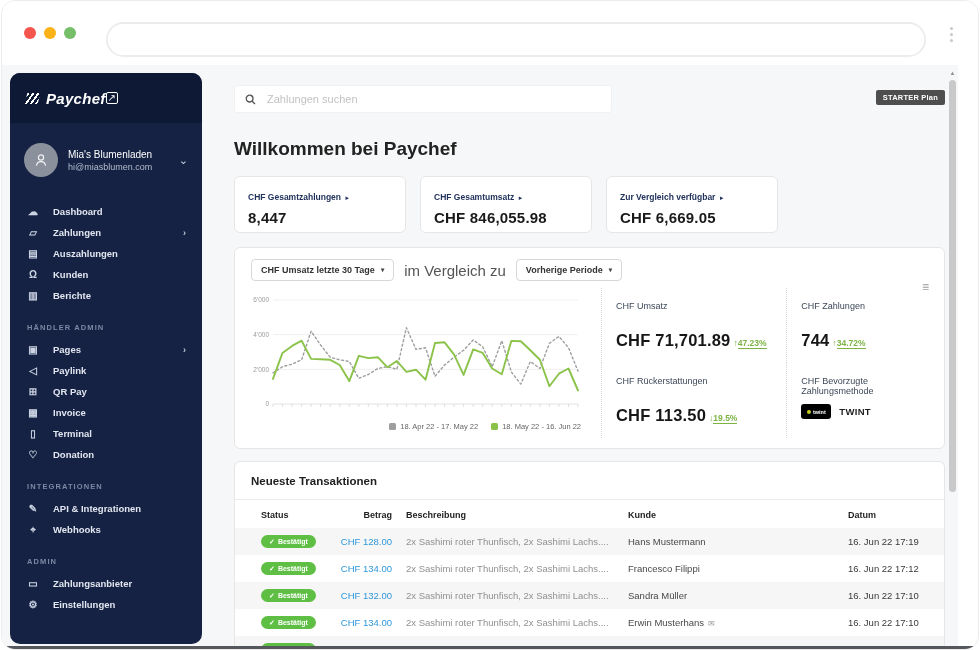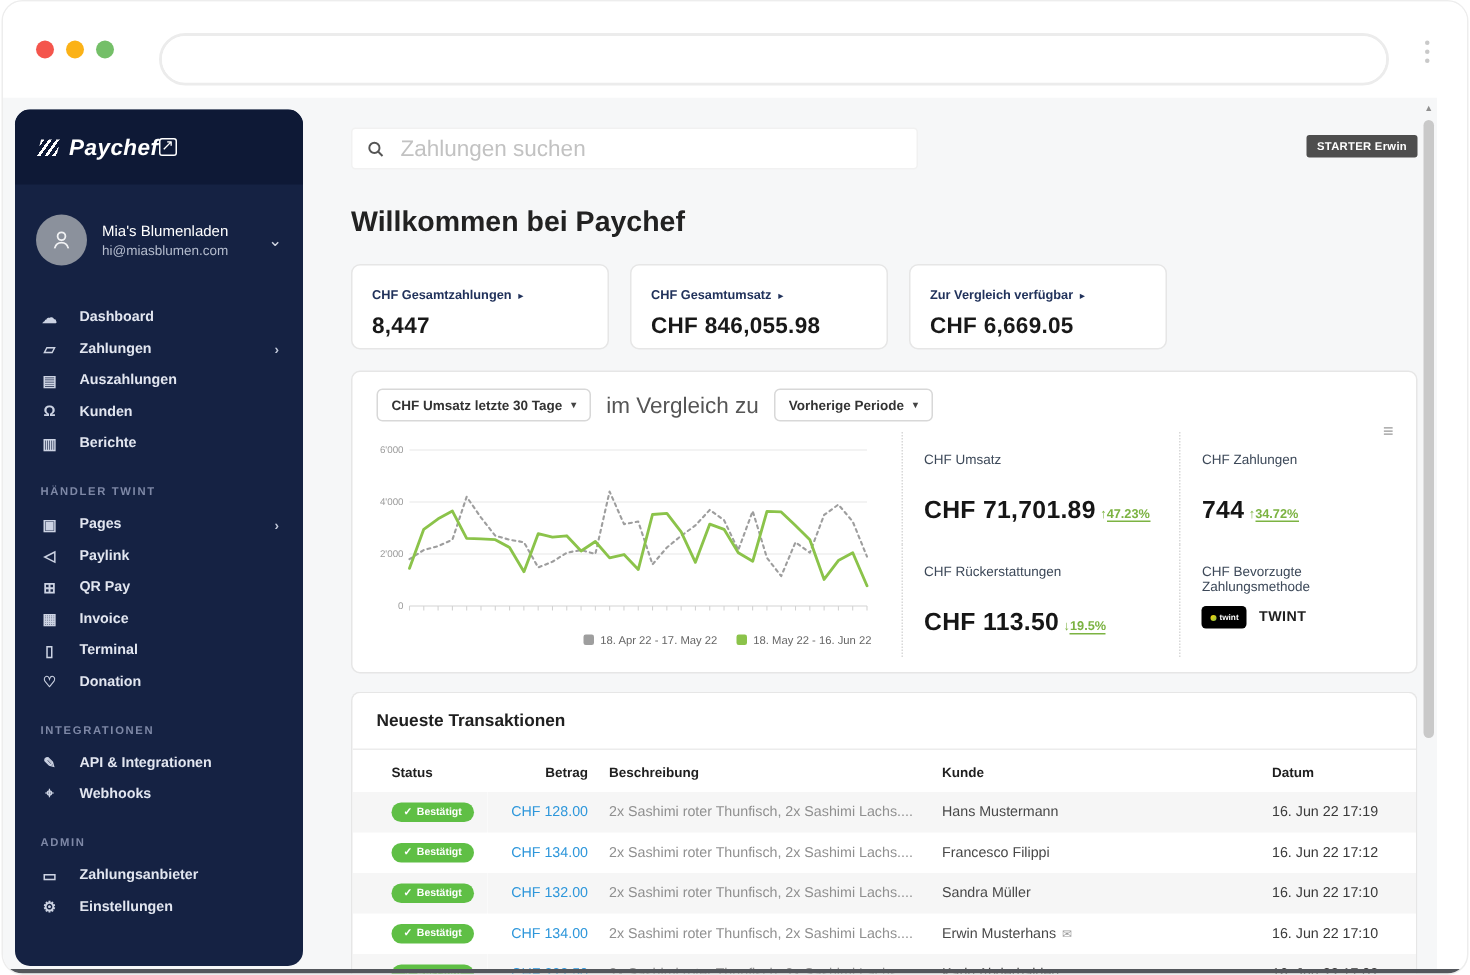--- a/index.html
+++ b/index.html
@@ -44,21 +44,21 @@
   .nav-item{display:flex;align-items:center;height:21px;padding:0 16px;font-size:9.5px;font-weight:600;
             color:#e2e6f0;cursor:pointer}
   .nav-ico{width:14px;margin-right:13px;font-size:10px;color:#ccd3e3;text-align:center;font-style:normal}
   .nav-chev{margin-left:auto;color:#c2c9da;font-size:9px}
   .sec-title{padding:0 17px;margin:17px 0 7px;font-size:7.5px;font-weight:bold;letter-spacing:1.1px;color:#7e88a6}
 
   
   .main{position:absolute;left:200px;top:0;width:756px;bottom:0;padding:0 13px 0 32px}
   .searchbar{width:378px;height:28px;background:#fff;border:1px solid #f1f1f1;border-radius:3px;
              display:flex;align-items:center;gap:9px;padding:0 10px;margin-top:20px}
-  .searchbar input{border:none;outline:none;flex:1;font-size:15px;color:#333;background:transparent}
+  .searchbar input{border:none;outline:none;flex:1;font-size:11px;color:#333;background:transparent}
   .searchbar input::placeholder{color:#c2c2c2}
   .plan-badge{position:absolute;top:25px;right:13px;background:var(--plan_badge_bg,#4e4e4e);color:#fff;
               font-size:7.5px;font-weight:bold;padding:3px 7px;border-radius:2px;letter-spacing:.2px}
   .page-title{margin:25px 0 0;font-size:19px;font-weight:bold;color:#222}
 
   .stat-row{display:flex;gap:14px;margin-top:16px}
   .stat-card{width:172px;height:57px;background:#fff;border:1px solid #e6e6e6;border-radius:6px;
              padding:9px 13px;cursor:pointer}
   .stat-label{font-size:8.5px;color:#21325b;font-weight:600}
   .stat-arrow{font-size:7px;color:#21325b}
@@ -182,21 +182,21 @@
         <div class="nav-item">
           <i class="nav-ico">Ω</i>
           <span>Kunden</span>
         </div>
         <div class="nav-item">
           <i class="nav-ico">▥</i>
           <span>Berichte</span>
         </div>
       </nav>
 
-      <div class="sec-title">HÄNDLER TWINT</div>
+      <div class="sec-title">HÄNDLER ADMIN</div>
       <div class="nav-item">
         <i class="nav-ico">▣</i>
         <span>Pages</span>
         <span class="nav-chev">›</span>
       </div>
       <div class="nav-item">
         <i class="nav-ico">◁</i>
         <span>Paylink</span>
       </div>
       <div class="nav-item">
@@ -238,21 +238,21 @@
     </aside>
 
     <div class="main">
       <div class="searchbar">
         <svg width="11" height="11" viewBox="0 0 11 11">
           <circle cx="4.6" cy="4.6" r="3.4" fill="none" stroke="#555" stroke-width="1.3"></circle>
           <line x1="7.2" y1="7.2" x2="10" y2="10" stroke="#555" stroke-width="1.3"></line>
         </svg>
         <input placeholder="Zahlungen suchen" style="">
       </div>
-      <div class="plan-badge">STARTER Erwin</div>
+      <div class="plan-badge">STARTER Plan</div>
 
       <h1 class="page-title">Willkommen bei Paychef</h1>
 
       <div class="stat-row">
         <div class="stat-card">
           <div><span class="stat-label">CHF Gesamtzahlungen</span>
                <span class="stat-arrow">▸</span></div>
           <div class="stat-value">8,447</div>
         </div>
         <div class="stat-card">

